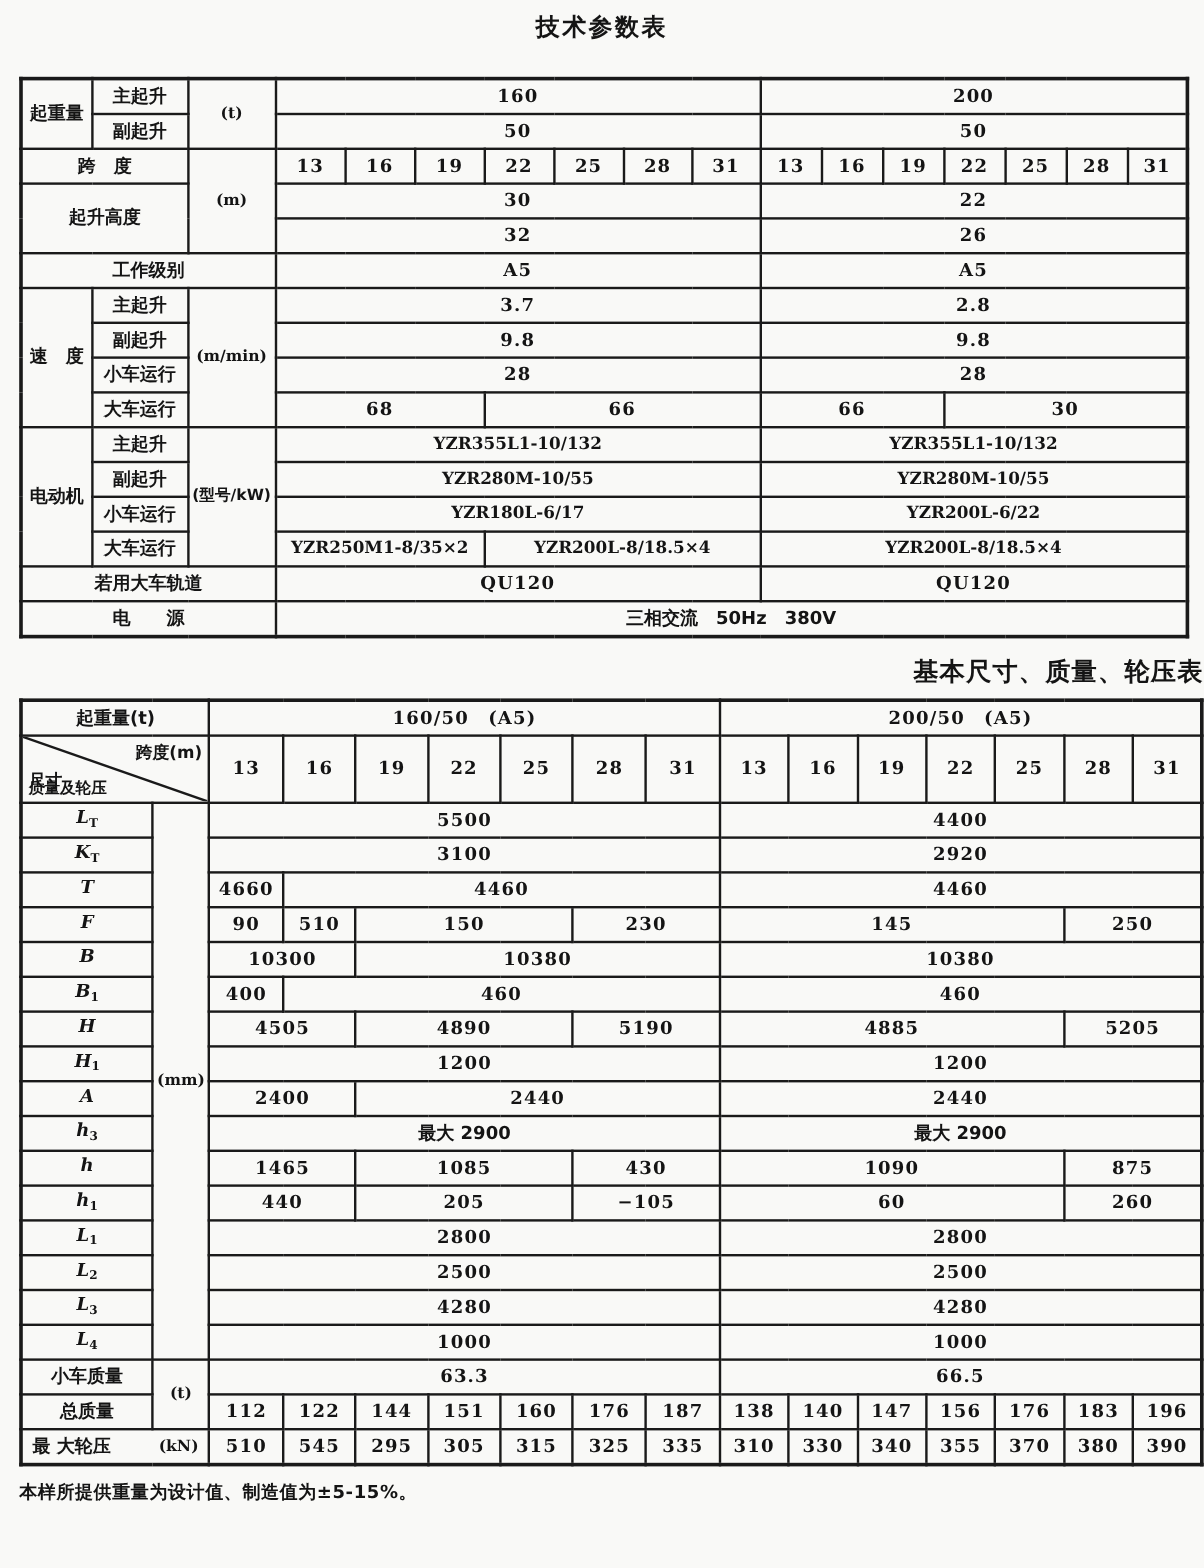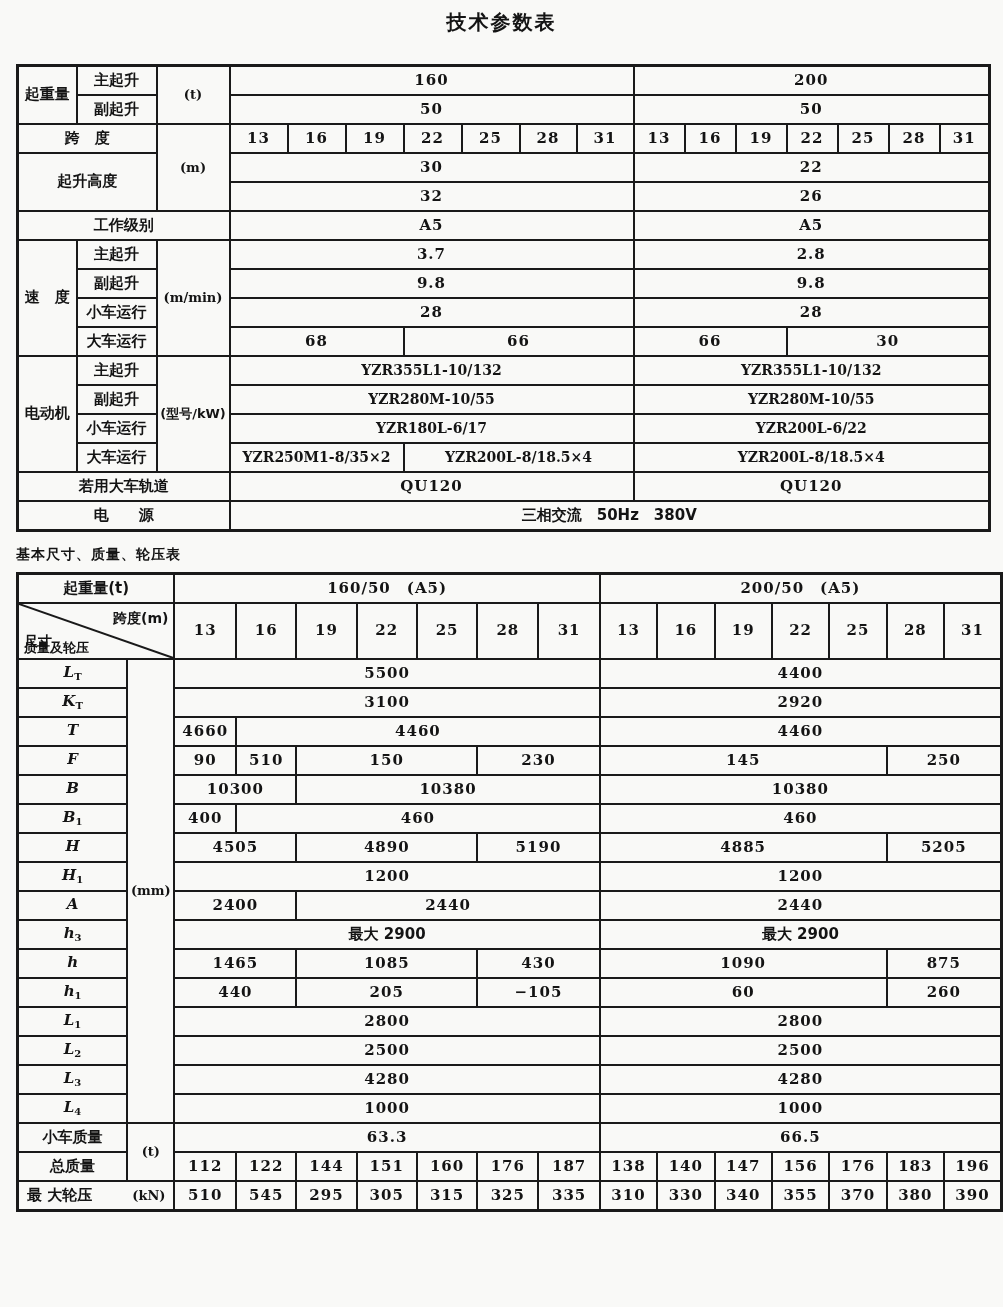--- a/index.html
+++ b/index.html
@@ -8,22 +8,22 @@
     background:#f9f9f7;color:#141414;
     font-family:"DejaVu Sans",sans-serif;
     -webkit-font-smoothing:antialiased;
   }
   .page{position:relative;width:1003px;height:1307px;}
   .title1{
     margin:0;padding-top:9px;text-align:center;
     font-size:20px;font-weight:bold;letter-spacing:2px;
   }
   .title2{
-    margin:0;padding:14px 0 8px 16px;text-align:left;
-    font-size:14px;font-weight:bold;letter-spacing:1px;
+    margin:0;padding:14px 0 8px 0;text-align:right;
+    font-size:21px;font-weight:bold;letter-spacing:1px;
   }
   table{
     border-collapse:collapse;table-layout:fixed;
     margin-left:16px;
     border:3px solid #1a1a1a;
     background:transparent;
   }
   #t1{margin-top:28px;}
   td{
     border:2px solid #1a1a1a;
@@ -373,14 +373,15 @@
       <td class="num">330</td>
       <td class="num">340</td>
       <td class="num">355</td>
       <td class="num">370</td>
       <td class="num">380</td>
       <td class="num">390</td>
     </tr>
   </tbody>
     </table>
 
+  <p class="footnote">本样所提供重量为设计值、制造值为±5-15%。</p>
 
 </div>
 
 </body></html>

